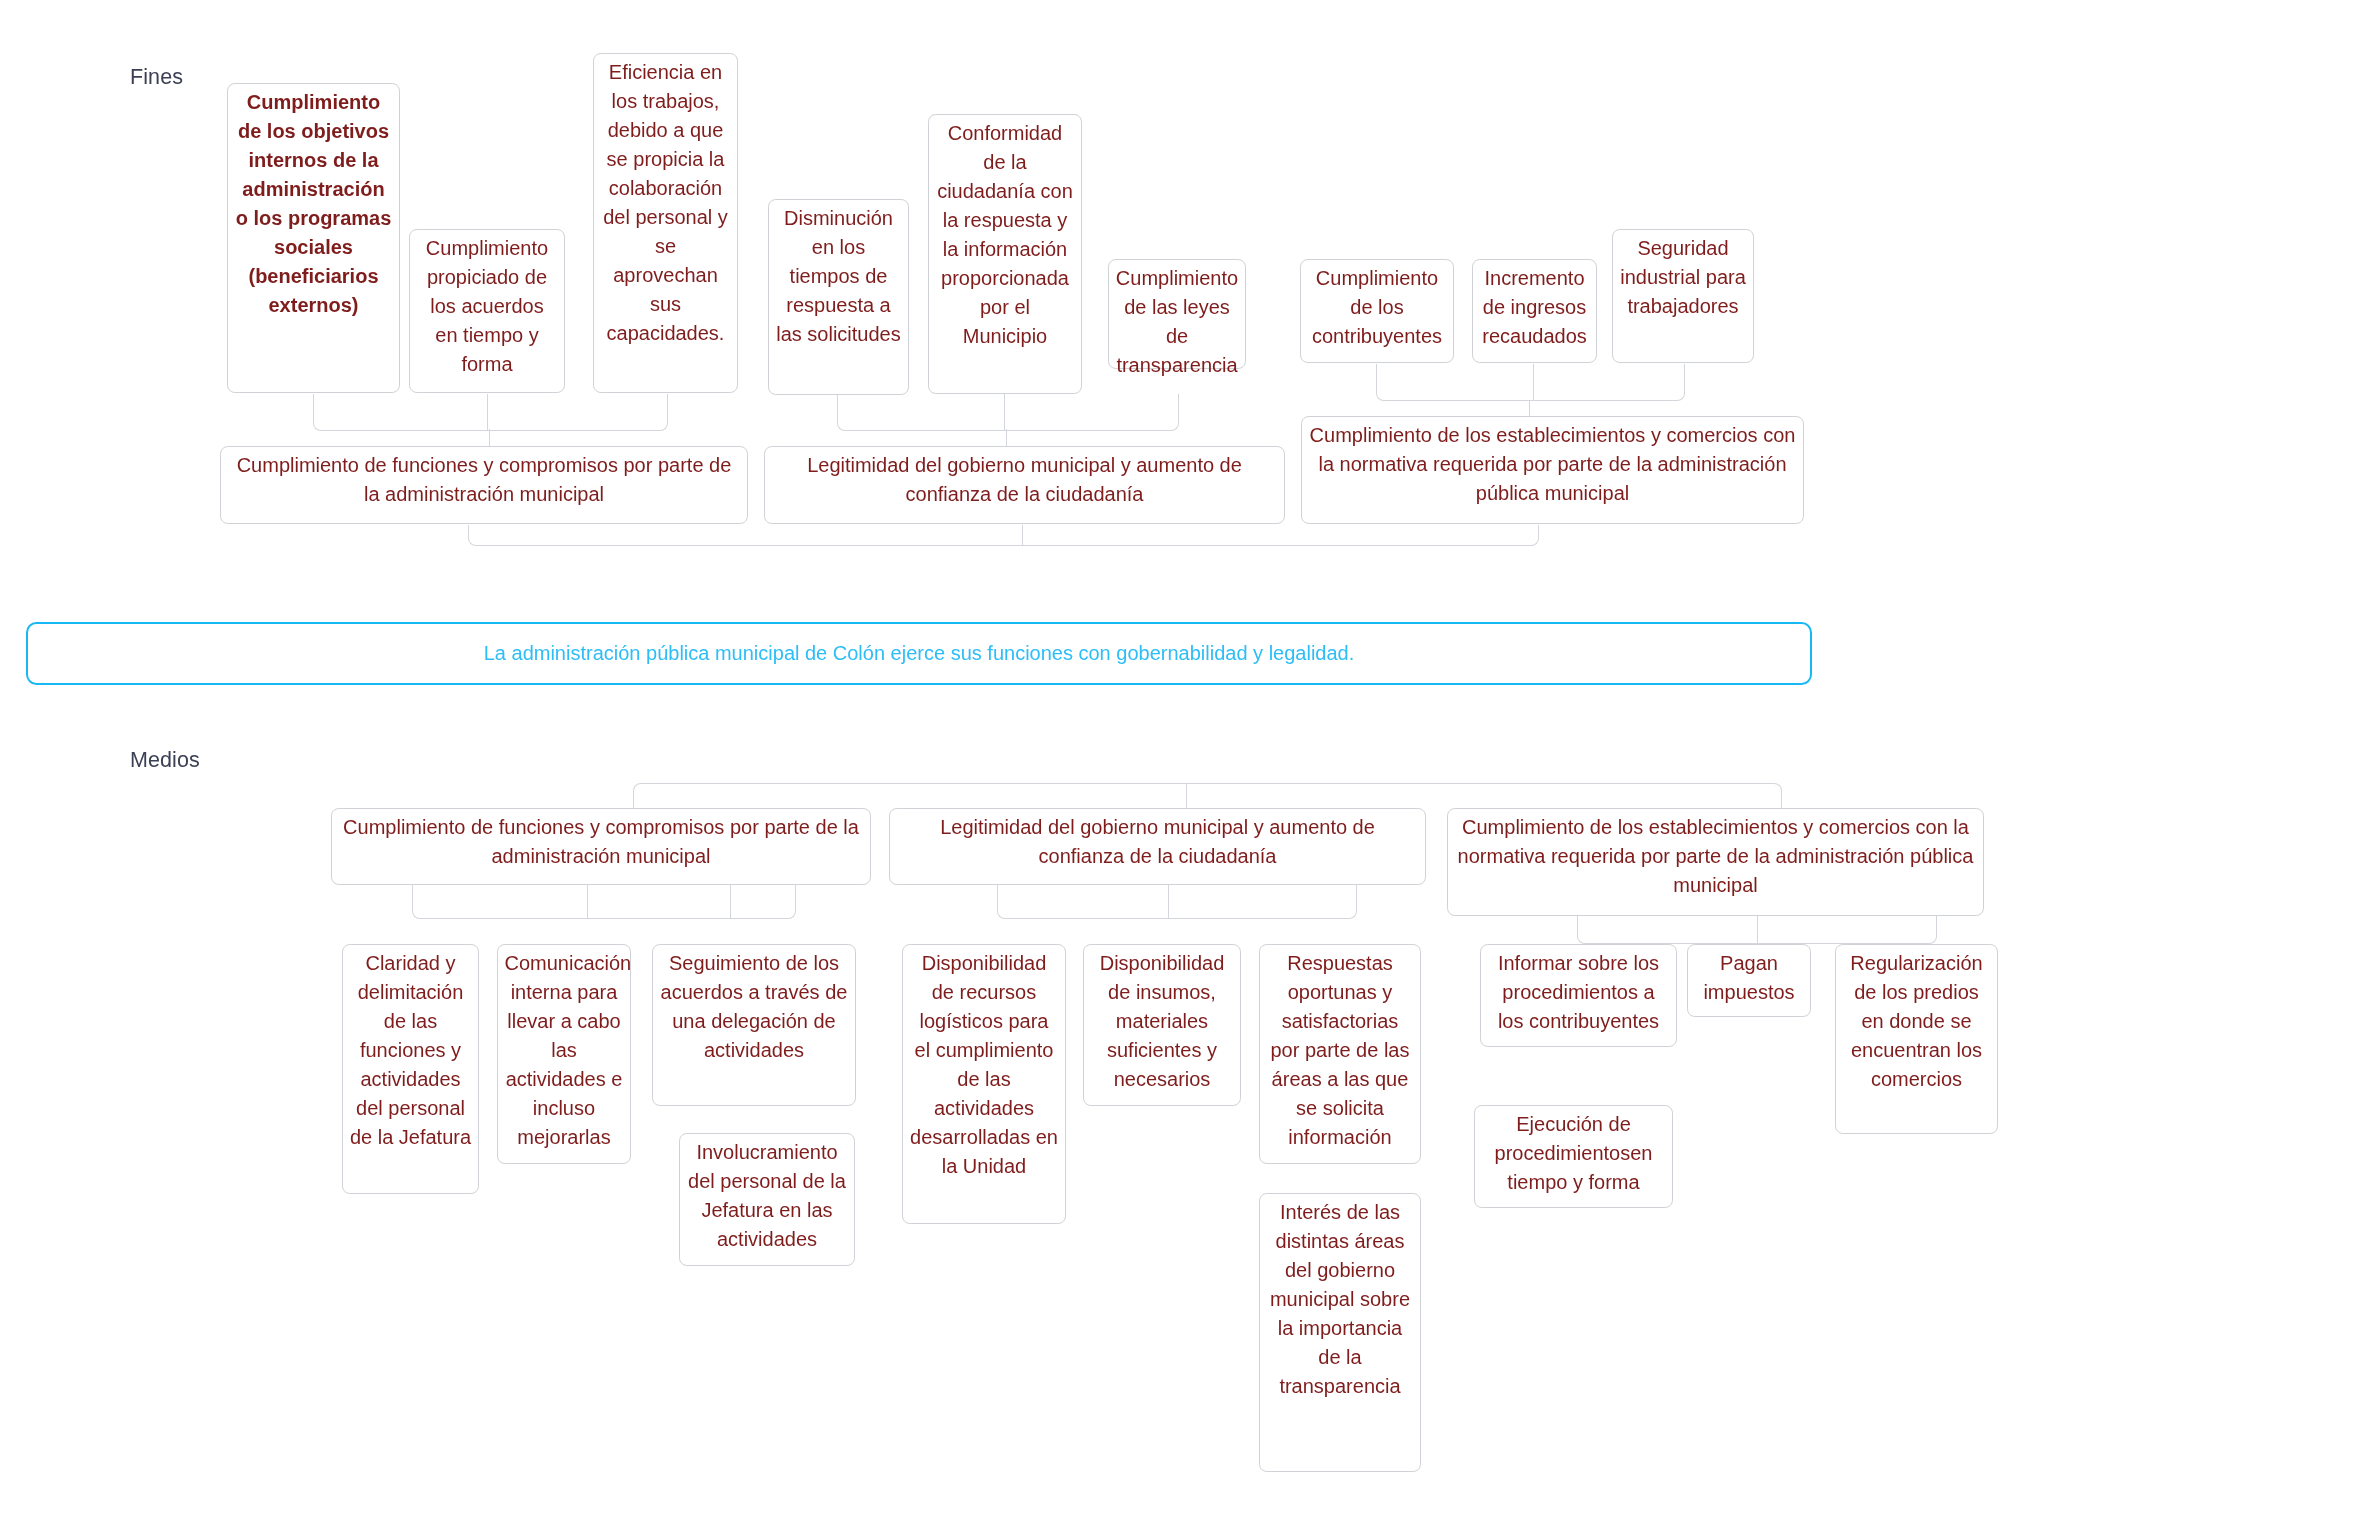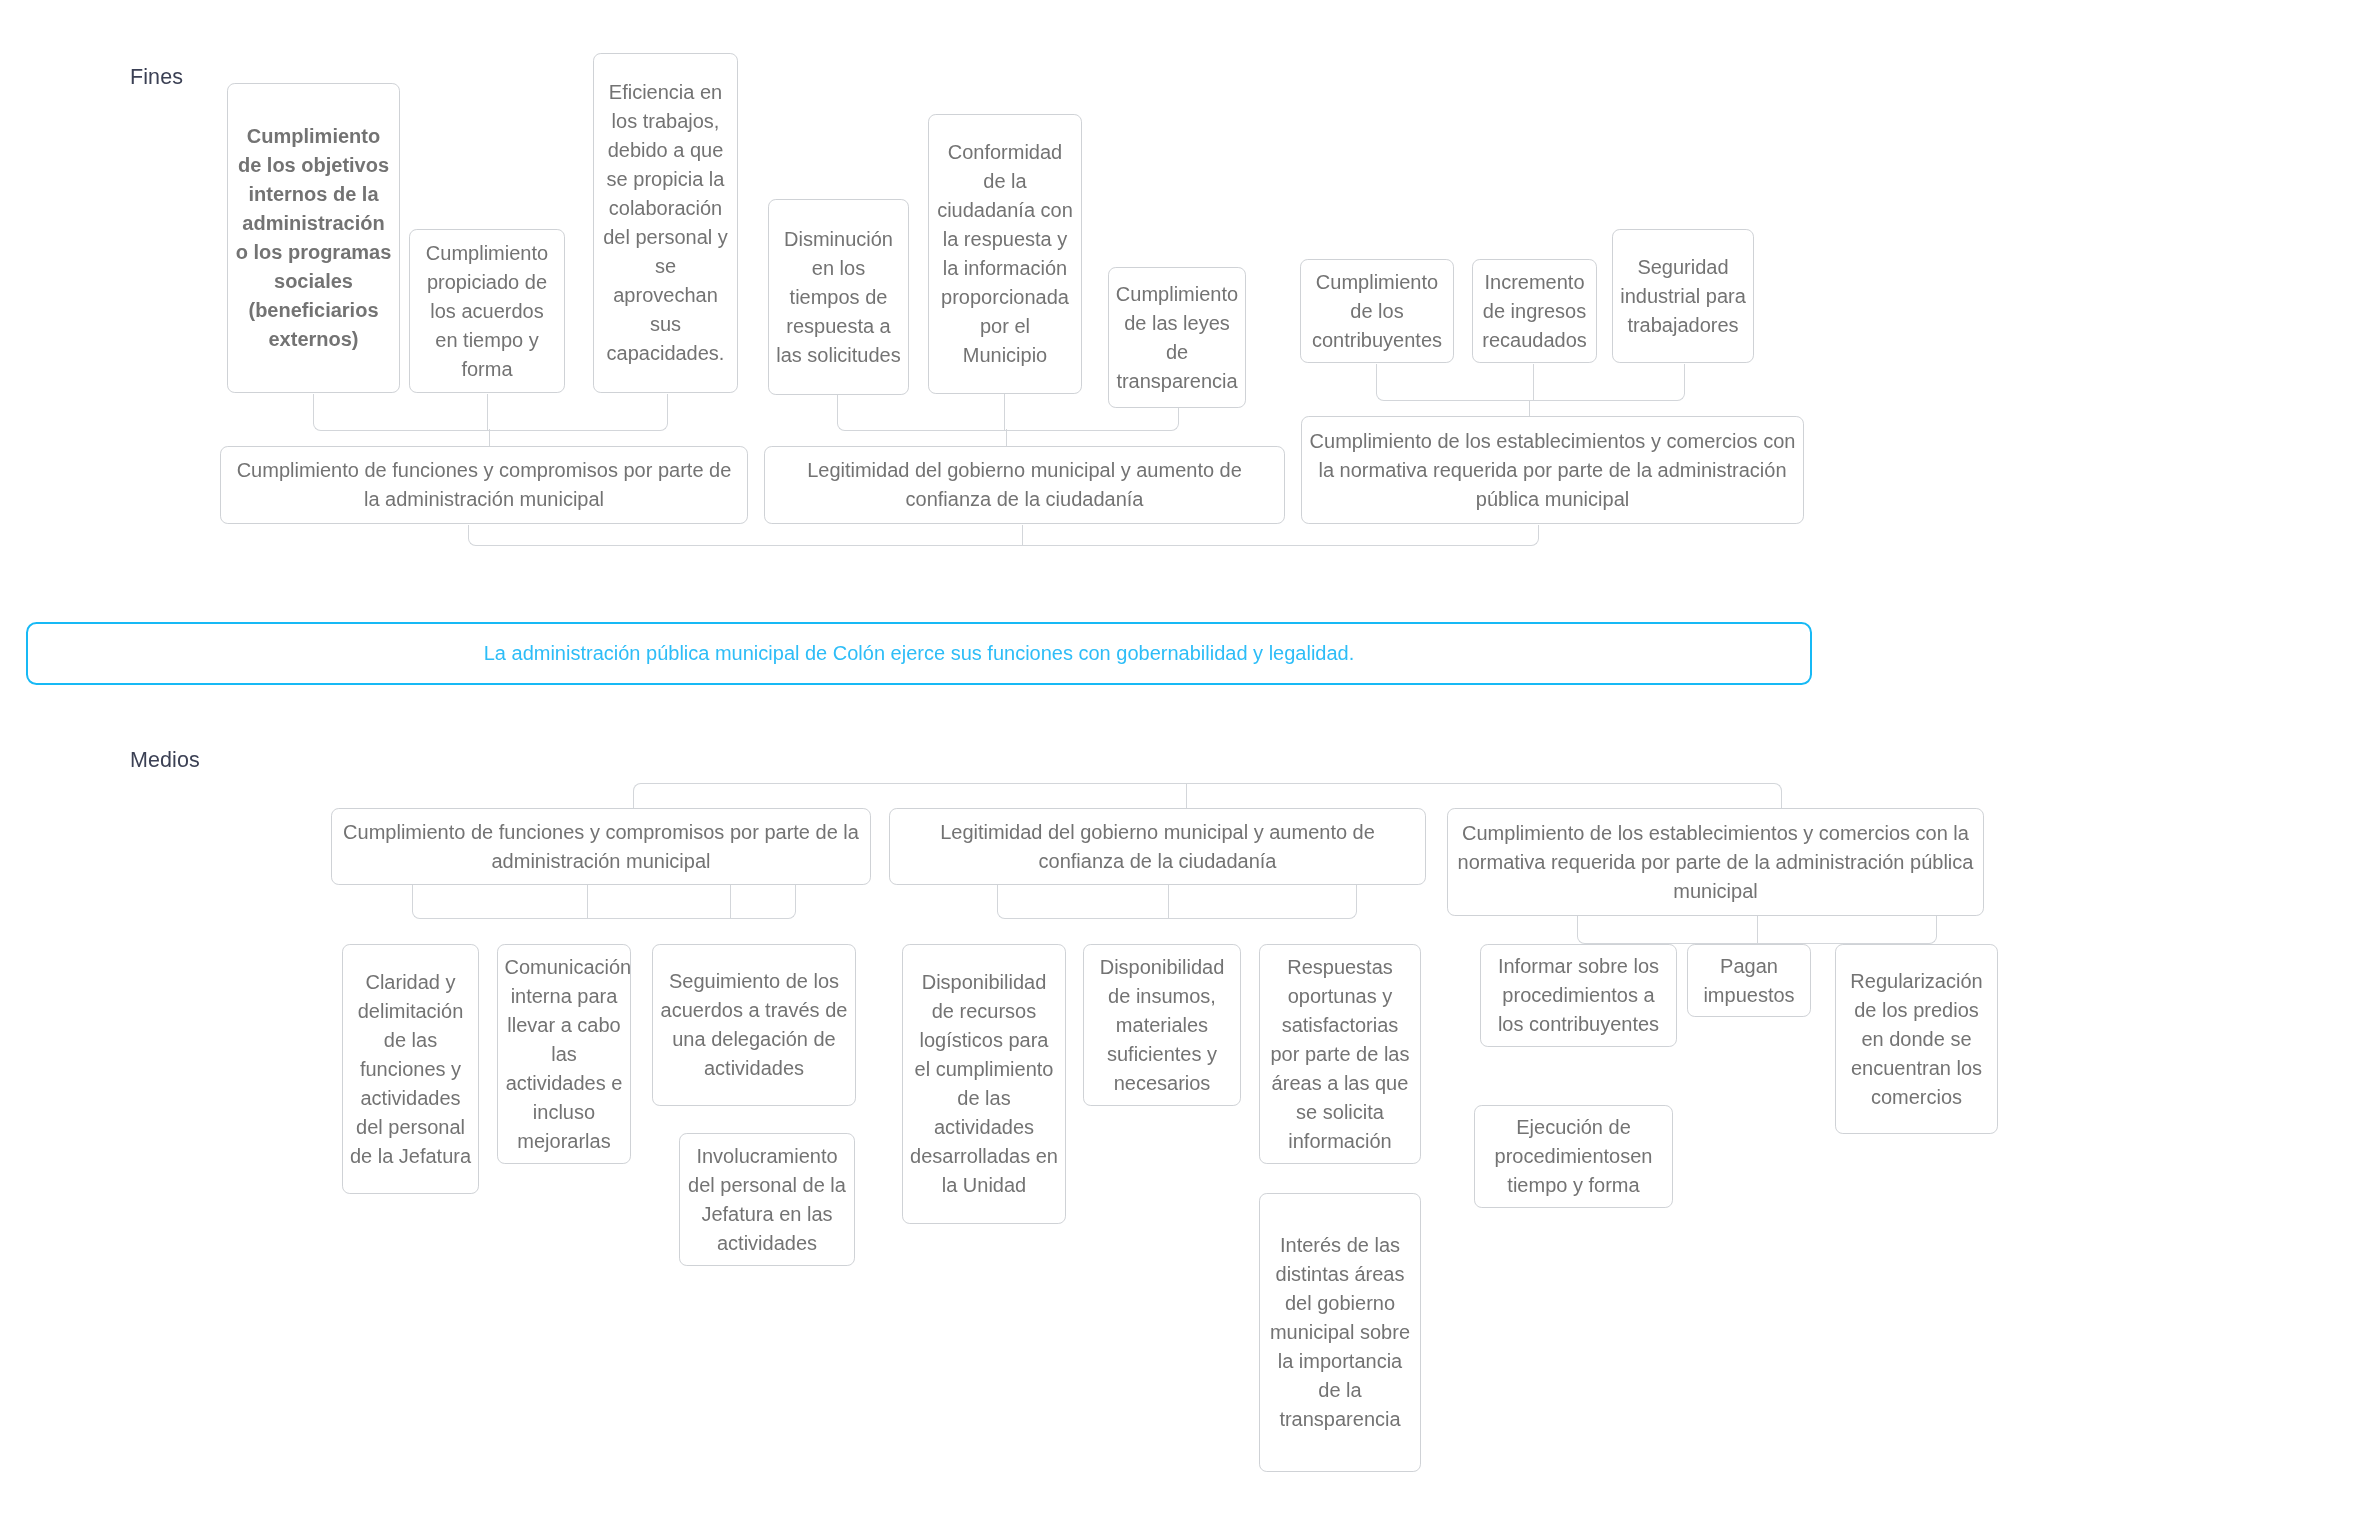--- a/index.html
+++ b/index.html
@@ -19,26 +19,25 @@
     white-space:nowrap;
   }
 
   
   .node{
     position:absolute;
     box-sizing:border-box;
     border:1.3px solid #cfd2d6;
     border-radius:7.8px;
     background:#ffffff;
-    color:#737373;
+    color:#7f1d1d;
     font-size:20px;
     line-height:29px;
     text-align:center;
     display:flex;
-    align-items:center;
     justify-content:center;
     padding:3.9px 6.5px;
     z-index:3;
   }
   .node span{display:block;width:100%;}
 
   
   .objective{
     position:absolute;
     box-sizing:border-box;
@@ -95,21 +94,21 @@
   </div>
 
   <div class="node" style="left:768px;top:199px;width:141px;height:196px;">
     <span>Disminución en los tiempos de respuesta a las solicitudes</span>
   </div>
 
   <div class="node" style="left:928px;top:114px;width:154px;height:280px;">
     <span>Conformidad de la ciudadanía con la respuesta y la información proporcionada por el Municipio</span>
   </div>
 
-  <div class="node" style="left:1108px;top:259px;width:138px;height:141px;margin-top:8px;">
+  <div class="node" style="left:1108px;top:259px;width:138px;height:110px;">
     <span>Cumplimiento de las leyes de transparencia</span>
   </div>
 
   <div class="node" style="left:1300px;top:259px;width:154px;height:104px;">
     <span>Cumplimiento de los contribuyentes</span>
   </div>
 
   <div class="node" style="left:1472px;top:259px;width:125px;height:104px;">
     <span>Incremento de ingresos recaudados</span>
   </div>

